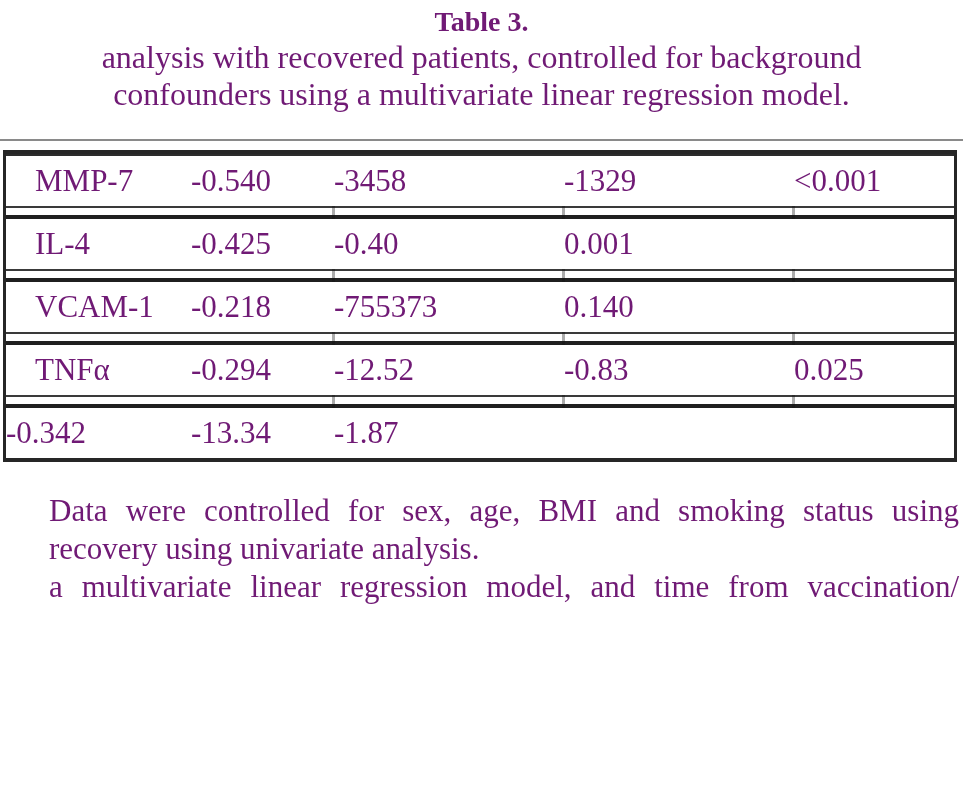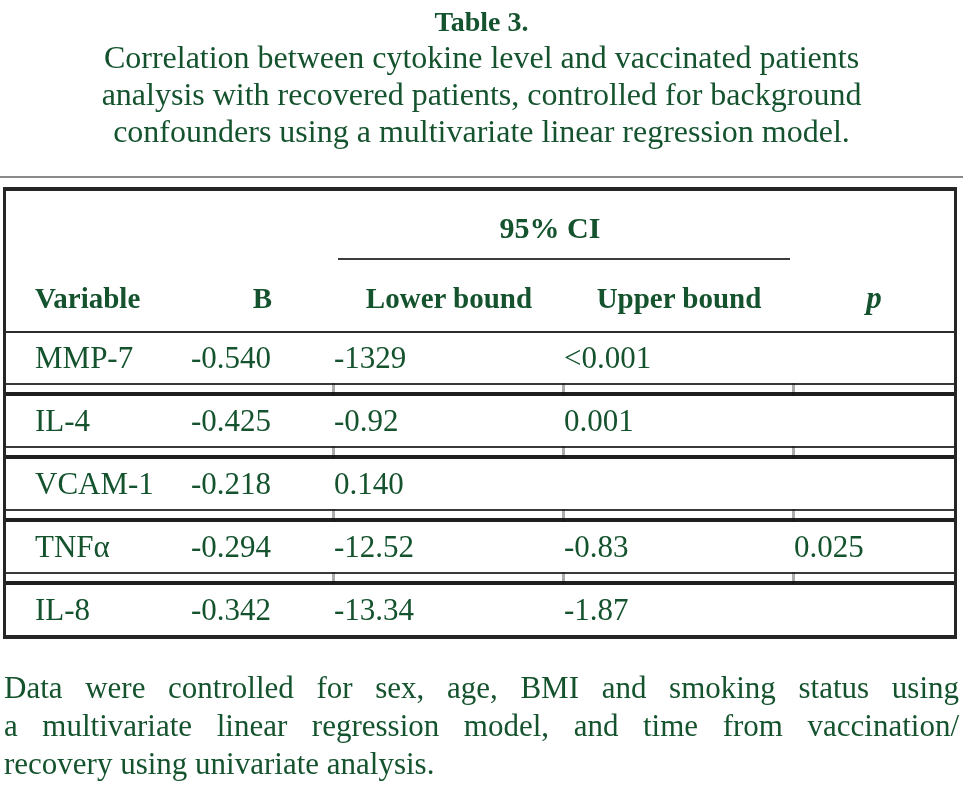--- a/index.html
+++ b/index.html
@@ -1,20 +1,20 @@
 <!DOCTYPE html>
 <html><head>
 <meta charset="utf-8">
 <style>
   html,body{margin:0;padding:0;background:#ffffff;}
   .page{
     position:relative;
     width:963px;height:790px;
     background:#ffffff;
-    color:#14532d;
+    color:#701a75;
     font-family:"Liberation Serif","DejaVu Serif",serif;
     overflow:hidden;
   }
   
   .title-block{padding-top:5px;text-align:center;}
   .table-title{font-size:28px;font-weight:bold;line-height:34px;}
   .caption-line{font-size:32px;line-height:37px;white-space:nowrap;}
   
   .pre-rule{height:2px;background:#8a8a8a;margin-top:26px;}
   
@@ -63,78 +63,70 @@
     border-bottom:4px solid #1f1f1f;
     position:relative;
   }
   .tick{
     position:absolute;top:-2px;bottom:-4px;width:3px;
     background:#111;opacity:.35;
   }
   .t1{left:326px;} .t2{left:556px;} .t3{left:786px;}
   
   .footnote{margin:30px 4px 0 4px;font-size:31px;line-height:38px;}
-  .fn-line{white-space:normal;}
+  .fn-line{white-space:normal;margin-left:45px;}
   .just{text-align:justify;text-align-last:justify;}
 </style>
 </head>
 <body>
 
 <div class="page">
 
   <div class="title-block">
     <div class="table-title">Table 3.</div>
-    <div class="caption-line">Correlation between cytokine level and vaccinated patients</div>
     <div class="caption-line">analysis with recovered patients, controlled for background</div>
     <div class="caption-line">confounders using a multivariate linear regression model.</div>
   </div>
 
   <div class="pre-rule"></div>
 
   <div class="tbl">
 
-    <div class="hgrid thead">
-      <div class="spanner">95% CI</div>
-      <div class="spanner-rule"></div>
-      <div class="hcell hc-variable">Variable</div>
-      <div class="hcell">B</div>
-      <div class="hcell">Lower bound</div>
-      <div class="hcell">Upper bound</div>
-      <div class="hcell hc-p">p</div>
-    </div>
 
     <div class="head-sep"></div>
 
     <div class="trow">
       <div class="cell cell-variable">MMP-7</div>
       <div class="cell">-0.540</div>
+      <div class="cell">-3458</div>
       <div class="cell">-1329</div>
       <div class="cell">&lt;0.001</div>
     </div>
     <div class="row-sep">
         <i class="tick t1"></i>
         <i class="tick t2"></i>
         <i class="tick t3"></i>
       </div>
 
     <div class="trow">
       <div class="cell cell-variable">IL-4</div>
       <div class="cell">-0.425</div>
-      <div class="cell">-0.92</div>
+      <div class="cell">-0.40</div>
       <div class="cell">0.001</div>
     </div>
     <div class="row-sep">
         <i class="tick t1"></i>
         <i class="tick t2"></i>
         <i class="tick t3"></i>
       </div>
 
     <div class="trow">
       <div class="cell cell-variable">VCAM-1</div>
       <div class="cell">-0.218</div>
+      <div class="cell">-755373</div>
       <div class="cell">0.140</div>
     </div>
     <div class="row-sep">
         <i class="tick t1"></i>
         <i class="tick t2"></i>
         <i class="tick t3"></i>
       </div>
 
     <div class="trow">
       <div class="cell cell-variable">TNFα</div>
@@ -143,27 +135,26 @@
       <div class="cell">-0.83</div>
       <div class="cell">0.025</div>
     </div>
     <div class="row-sep">
         <i class="tick t1"></i>
         <i class="tick t2"></i>
         <i class="tick t3"></i>
       </div>
 
     <div class="trow">
-      <div class="cell cell-variable">IL-8</div>
       <div class="cell">-0.342</div>
       <div class="cell">-13.34</div>
       <div class="cell">-1.87</div>
     </div>
 
   </div>
 
   <div class="footnote">
     <div class="fn-line just">Data were controlled for sex, age, BMI and smoking status using</div>
+    <div class="fn-line">recovery using univariate analysis.</div>
     <div class="fn-line just">a multivariate linear regression model, and time from vaccination/</div>
-    <div class="fn-line">recovery using univariate analysis.</div>
   </div>
 
 </div>
 
 </body></html>

